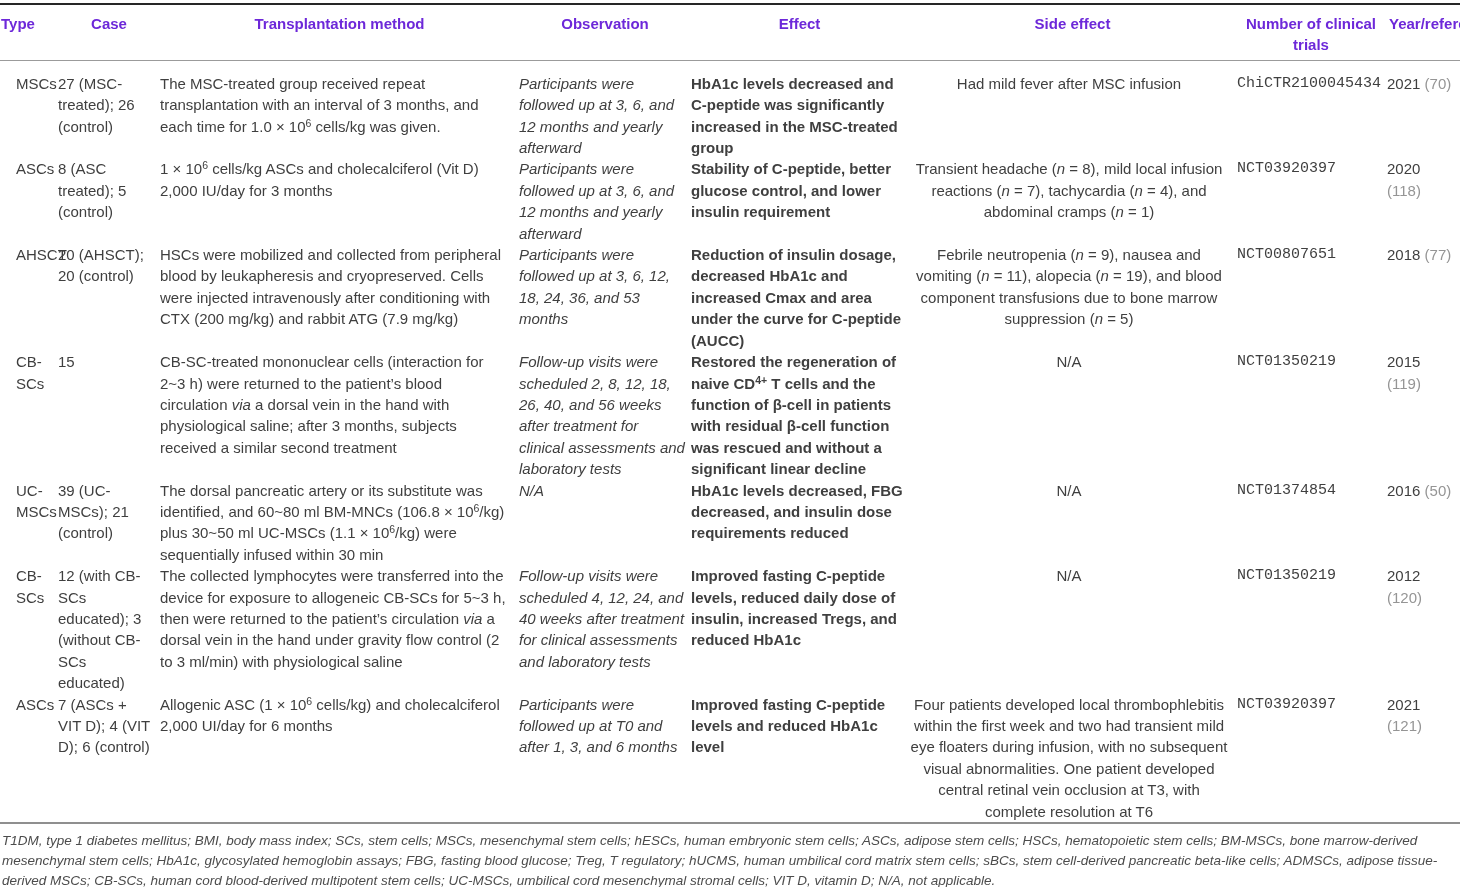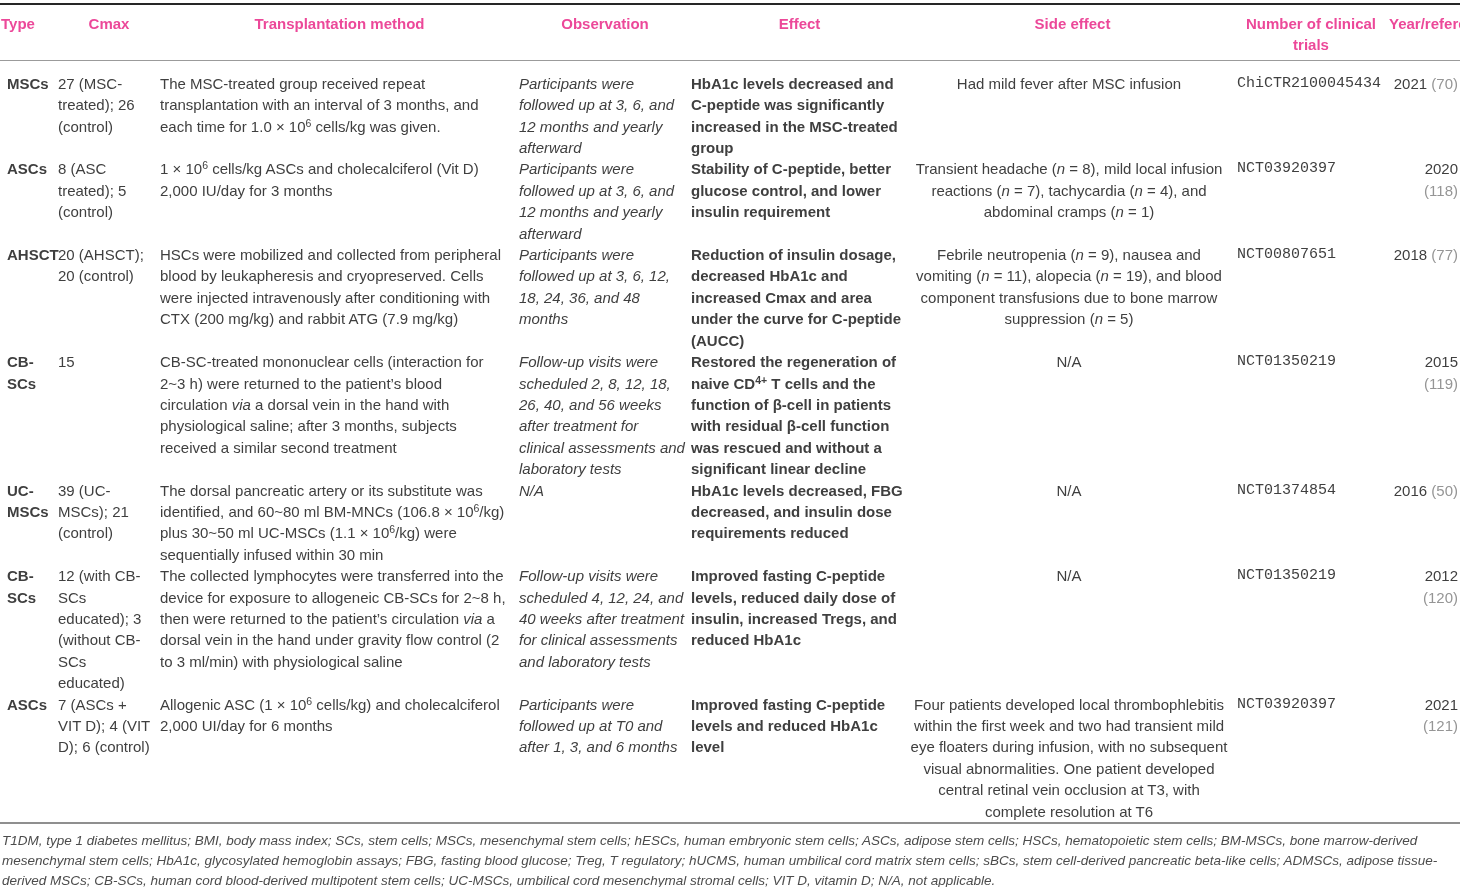--- a/index.html
+++ b/index.html
@@ -26,42 +26,42 @@
   col.c-case   { width: 102px; }
   col.c-method { width: 359px; }
   col.c-obs    { width: 172px; }
   col.c-effect { width: 217px; }
   col.c-side   { width: 329px; }
   col.c-trials { width: 148px; }
   col.c-year   { width: 75px; }
 
   thead th {
     font-weight: bold;
-    color: #ec4899;
+    color: #6d28d9;
     text-align: center;
     vertical-align: top;
     padding: 8px 4px 4px 4px;
     border-bottom: 1px solid #9b9b9b;
   }
   thead th.h-type { text-align: left; padding-left: 1px; }
 
   tbody td {
     vertical-align: top;
     text-align: left;
     padding: 0;
   }
   tbody tr:first-child td { padding-top: 12px; }
-  td.d-type   { padding-right: 6px;  padding-left: 7px; font-weight: bold; }
+  td.d-type   { padding-right: 6px;  padding-left: 16px; }
   td.d-case   { padding-right: 10px; }
   td.d-method { padding-right: 11px; }
   td.d-obs    { padding-right: 6px; font-style: italic; }
   td.d-effect { padding-right: 3px; font-weight: bold; }
   td.d-side   { padding-right: 7px; text-align: center; }
   td.d-trials { padding-right: 10px; font-family: Liberation Mono, monospace; }
-  td.d-year   { text-align: right; padding-right: 2px; padding-left: 2px; }
+  td.d-year   { text-align: left; padding-right: 2px; padding-left: 2px; }
 
   sup {
     font-size: 10.5px;
     line-height: 0;
     vertical-align: baseline;
     position: relative;
     top: -5px;
   }
   .it  { font-style: italic; }
   .ref { color: #959595; }
@@ -86,21 +86,21 @@
         <col class="c-method">
         <col class="c-obs">
       <col class="c-effect">
         <col class="c-side">
         <col class="c-trials">
         <col class="c-year">
     </colgroup>
     <thead>
       <tr>
         <th class="h-type">Type</th>
-        <th class="h-case">Cmax</th>
+        <th class="h-case">Case</th>
         <th class="h-method">Transplantation method</th>
         <th class="h-obs">Observation</th>
         <th class="h-effect">Effect</th>
         <th class="h-side">Side effect</th>
         <th class="h-trials">Number of clinical trials</th>
         <th class="h-year">Year/reference</th>
       </tr>
     </thead>
     <tbody>
       <tr>
@@ -120,21 +120,21 @@
         <td class="d-obs">Participants were followed up at 3, 6, and 12 months and yearly afterward</td>
         <td class="d-effect">Stability of C-peptide, better glucose control, and lower insulin requirement</td>
         <td class="d-side"><span>Transient headache (</span><span class="it">n</span><span> = 8), mild local infusion reactions (</span><span class="it">n</span><span> = 7), tachycardia (</span><span class="it">n</span><span> = 4), and abdominal cramps (</span><span class="it">n</span><span> = 1)</span></td>
         <td class="d-trials">NCT03920397</td>
         <td class="d-year"><span>2020</span> <span class="ref">(118)</span></td>
       </tr>
       <tr>
         <td class="d-type">AHSCT</td>
         <td class="d-case">20 (AHSCT); 20 (control)</td>
         <td class="d-method">HSCs were mobilized and collected from peripheral blood by leukapheresis and cryopreserved. Cells were injected intravenously after conditioning with CTX (200 mg/kg) and rabbit ATG (7.9 mg/kg)</td>
-        <td class="d-obs">Participants were followed up at 3, 6, 12, 18, 24, 36, and 48 months</td>
+        <td class="d-obs">Participants were followed up at 3, 6, 12, 18, 24, 36, and 53 months</td>
         <td class="d-effect">Reduction of insulin dosage, decreased HbA1c and increased Cmax and area under the curve for C-peptide (AUCC)</td>
         <td class="d-side"><span>Febrile neutropenia (</span><span class="it">n</span><span> = 9), nausea and vomiting (</span><span class="it">n</span><span> = 11), alopecia (</span><span class="it">n</span><span> = 19), and blood component transfusions due to bone marrow suppression (</span><span class="it">n</span><span> = 5)</span></td>
         <td class="d-trials">NCT00807651</td>
         <td class="d-year"><span>2018</span> <span class="ref">(77)</span></td>
       </tr>
       <tr>
         <td class="d-type">CB-SCs</td>
         <td class="d-case">15</td>
         <td class="d-method"><span>CB-SC-treated mononuclear cells (interaction for 2~3 h) were returned to the patient’s blood circulation </span><span class="it">via</span><span> a dorsal vein in the hand with physiological saline; after 3 months, subjects received a similar second treatment</span></td>
         <td class="d-obs">Follow-up visits were scheduled 2, 8, 12, 18, 26, 40, and 56 weeks after treatment for clinical assessments and laboratory tests</td>
@@ -149,21 +149,21 @@
         <td class="d-method"><span>The dorsal pancreatic artery or its substitute was identified, and 60~80 ml BM-MNCs (106.8 × 10</span><sup>6</sup><span>/kg) plus 30~50 ml UC-MSCs (1.1 × 10</span><sup>6</sup><span>/kg) were sequentially infused within 30 min</span></td>
         <td class="d-obs">N/A</td>
         <td class="d-effect">HbA1c levels decreased, FBG decreased, and insulin dose requirements reduced</td>
         <td class="d-side">N/A</td>
         <td class="d-trials">NCT01374854</td>
         <td class="d-year"><span>2016</span> <span class="ref">(50)</span></td>
       </tr>
       <tr>
         <td class="d-type">CB-SCs</td>
         <td class="d-case">12 (with CB-SCs educated); 3 (without CB-SCs educated)</td>
-        <td class="d-method"><span>The collected lymphocytes were transferred into the device for exposure to allogeneic CB-SCs for 2~8 h, then were returned to the patient’s circulation </span><span class="it">via</span><span> a dorsal vein in the hand under gravity flow control (2 to 3 ml/min) with physiological saline</span></td>
+        <td class="d-method"><span>The collected lymphocytes were transferred into the device for exposure to allogeneic CB-SCs for 5~3 h, then were returned to the patient’s circulation </span><span class="it">via</span><span> a dorsal vein in the hand under gravity flow control (2 to 3 ml/min) with physiological saline</span></td>
         <td class="d-obs">Follow-up visits were scheduled 4, 12, 24, and 40 weeks after treatment for clinical assessments and laboratory tests</td>
         <td class="d-effect">Improved fasting C-peptide levels, reduced daily dose of insulin, increased Tregs, and reduced HbA1c</td>
         <td class="d-side">N/A</td>
         <td class="d-trials">NCT01350219</td>
         <td class="d-year"><span>2012</span> <span class="ref">(120)</span></td>
       </tr>
       <tr>
         <td class="d-type">ASCs</td>
         <td class="d-case">7 (ASCs + VIT D); 4 (VIT D); 6 (control)</td>
         <td class="d-method"><span>Allogenic ASC (1 × 10</span><sup>6</sup><span> cells/kg) and cholecalciferol 2,000 UI/day for 6 months</span></td>

